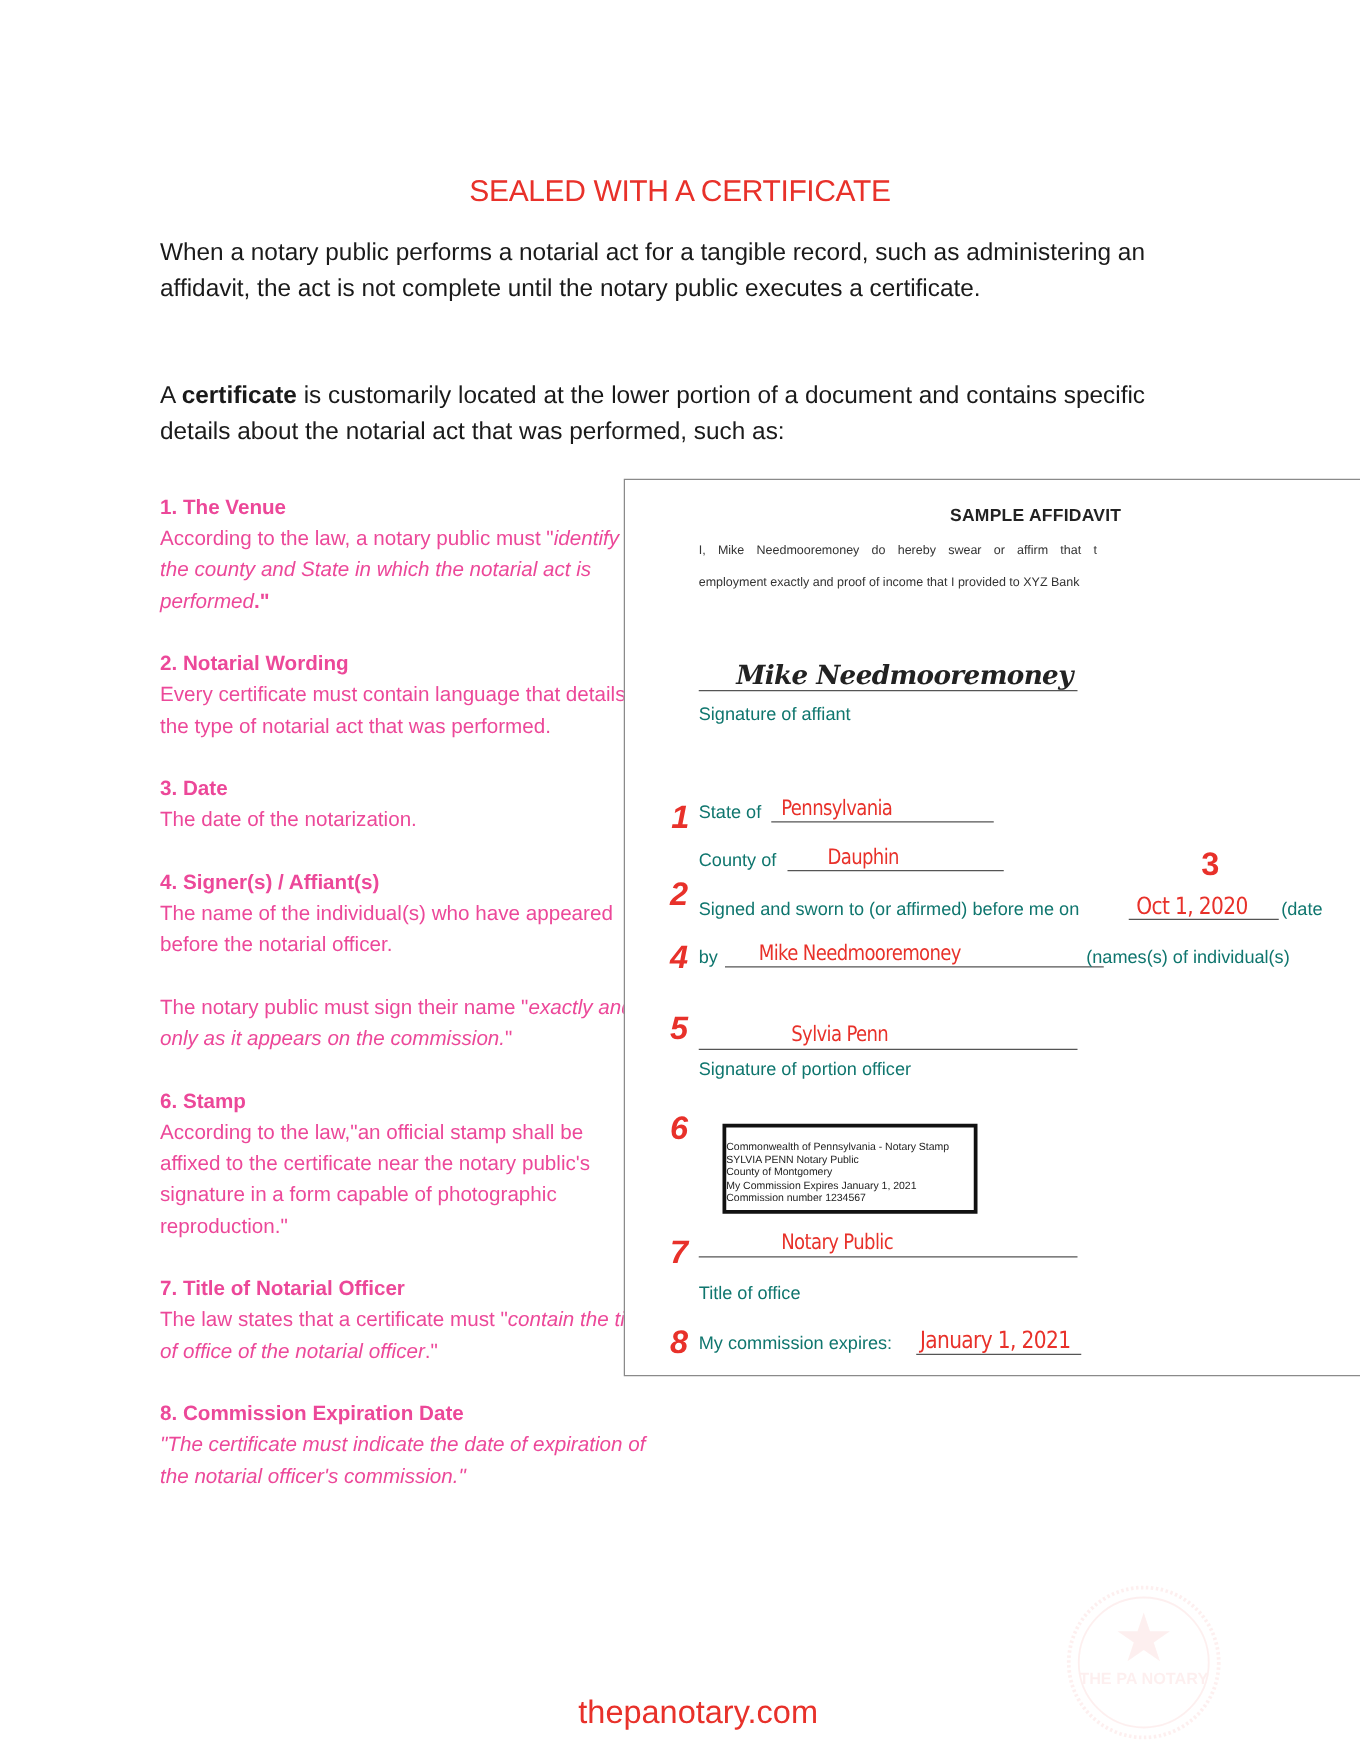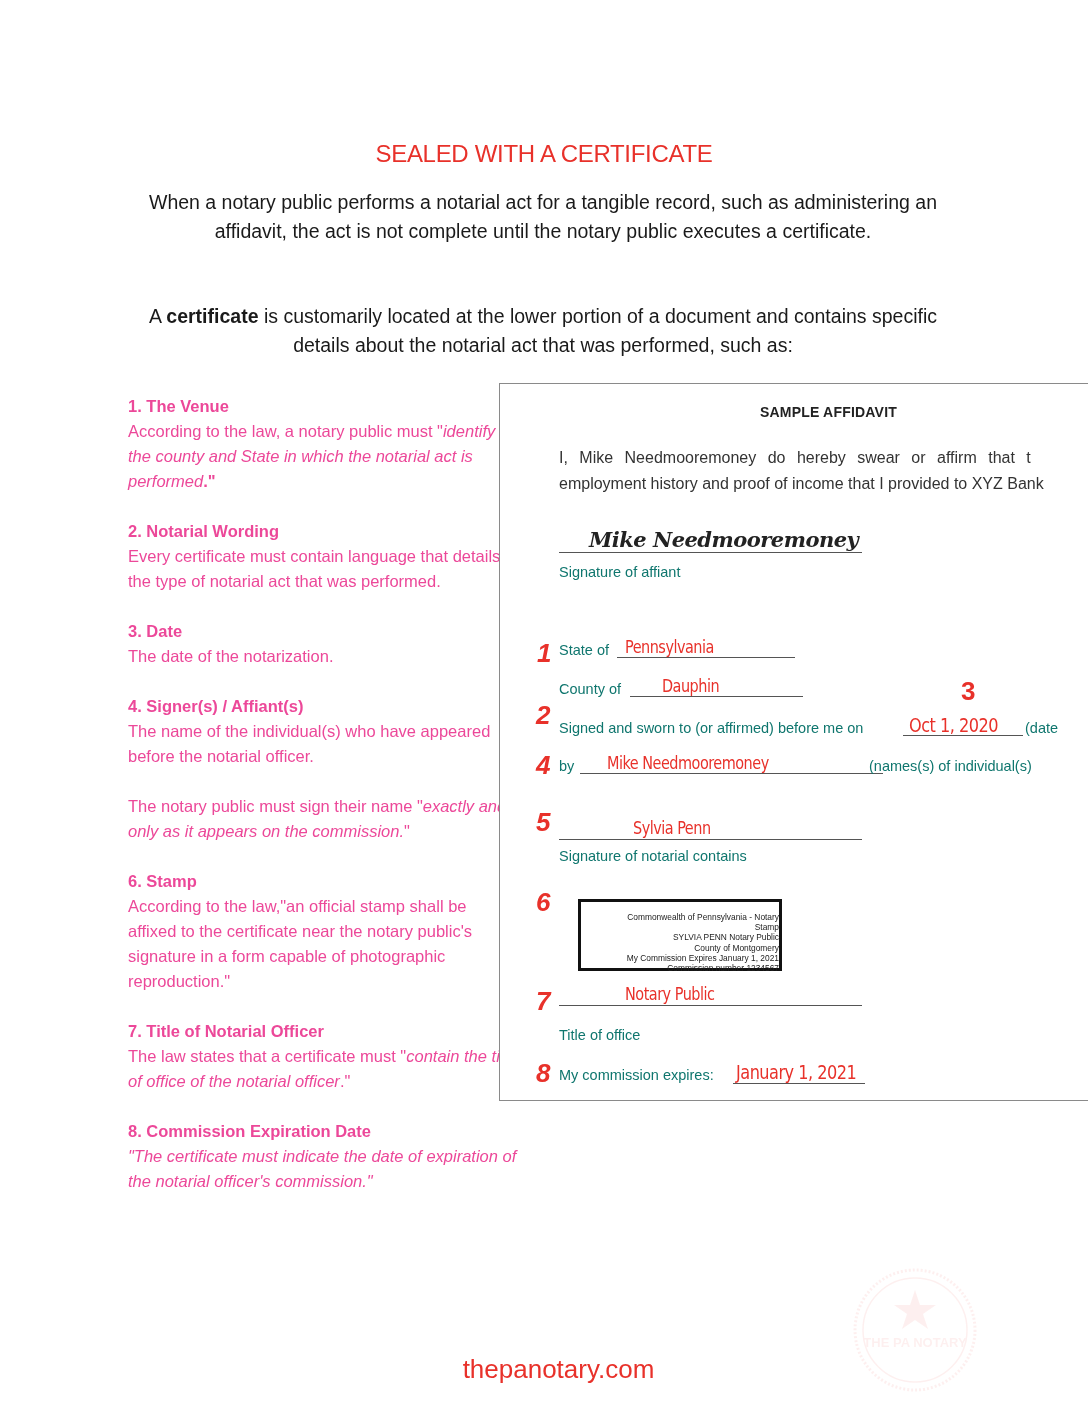--- a/index.html
+++ b/index.html
@@ -6,65 +6,65 @@
     html, body { width: 1088px; height: 1408px; background: #ffffff; overflow: hidden; }
     body { position: relative; font-family: "Liberation Sans", "DejaVu Sans", sans-serif; color: #1a1a1a; }
 
     .title {
       position: absolute; left: 0; width: 1088px; top: 140px;
       text-align: center; color: #e8312a; font-size: 24px; font-weight: normal;
       letter-spacing: -0.3px;
     }
     .intro {
       position: absolute; left: 128px; width: 830px;
-      font-size: 19.5px; line-height: 28.5px; color: #1a1a1a; text-align: center;
+      font-size: 19.5px; line-height: 28.5px; color: #1a1a1a;
     }
     .intro.p1 { top: 188px; }
     .intro.p2 { top: 302px; }
     .intro b { font-weight: bold; }
 
     .items { position: absolute; left: 128px; top: 394px; width: 390px; }
     .item { margin-bottom: 25px; font-size: 16.5px; line-height: 25px; color: #ec4899; }
     .item-head { font-weight: bold; }
     .item-text i { font-style: italic; }
 
     .affidavit {
       position: absolute; left: 499px; top: 383px; width: 600px; height: 718px;
       border: 1.5px solid #8a8a8a; background: #fff; overflow: hidden;
     }
     .aff-inner { position: absolute; left: 0; top: 0; width: 600px; height: 718px; }
     .aff-title {
       position: absolute; left: 0; width: 657px; top: 20px; text-align: center;
       font-size: 14px; font-weight: bold; color: #222; letter-spacing: 0.2px;
     }
     .aff-body {
-      position: absolute; left: 59px; top: 61px; width: 520px;
-      font-size: 16px; line-height: 25.5px; color: #333; text-align: justify; white-space: nowrap;
+      position: absolute; left: 59px; top: 44px; width: 520px;
+      font-size: 10px; line-height: 25.5px; color: #333; text-align: justify; white-space: nowrap;
     }
     .aff-body .l1 { word-spacing: 7px; }
     .sig-line {
       position: absolute; border-bottom: 1.3px solid #555;
     }
     .script {
       font-family: "DejaVu Serif", serif; font-style: italic; font-weight: bold; color: #222;
     }
     .red-hand {
       position: absolute; color: #e8312a; font-family: "DejaVu Sans", sans-serif;
       font-size: 17px; letter-spacing: -0.6px; transform: scaleX(0.85); transform-origin: left bottom;
       white-space: nowrap;
     }
     .form-label { position: absolute; font-size: 14.5px; color: #0f766e; white-space: nowrap; }
     .num {
       position: absolute; color: #e8312a; font-weight: bold; font-style: italic;
       font-size: 26px; font-family: "Liberation Sans", sans-serif;
     }
     .stamp {
       position: absolute; left: 78px; top: 515px; width: 204px; height: 72px;
-      border: 3px solid #111; text-align: right; font-size: 8.4px; line-height: 10.2px;
-      padding-top: 10px; color: #222; font-family: "Liberation Sans", sans-serif; padding-left: 34px;
+      border: 3px solid #111; text-align: left; font-size: 8.4px; line-height: 10.2px;
+      padding-top: 10px; color: #222; font-family: "Liberation Sans", sans-serif;
     }
 
     .footer-link {
       position: absolute; left: 0; width: 1117px; top: 1354px; text-align: center;
       color: #e8312a; font-size: 26px; font-family: "Liberation Sans", sans-serif;
       text-decoration: none;
     }
     .watermark {
       position: absolute; left: 850px; top: 1265px; width: 130px; height: 130px;
       opacity: 0.07;
@@ -110,21 +110,21 @@
     <div class="item-head">8. Commission Expiration Date</div>
     <div class="item-text"><i>"The certificate must indicate the date of expiration of the notarial officer's commission."</i></div>
   </div>
 </div>
 
 <div class="affidavit">
   <div class="aff-inner">
     <div class="aff-title">SAMPLE AFFIDAVIT</div>
     <div class="aff-body">
       <div class="l1">I, Mike Needmooremoney do hereby swear or affirm that t</div>
-      <div>employment history and proof of income that I provided to XYZ Bank</div>
+      <div>employment exactly and proof of income that I provided to XYZ Bank</div>
     </div>
 
     <div class="sig-line" style="left:59px; top:145px; width:303px; height:24px;">
       <span class="script" style="position:absolute; left:30px; top:-2px; font-size:21px; letter-spacing:-0.5px;">Mike Needmooremoney</span>
     </div>
     <div class="form-label" style="left:59px; top:180px;">Signature of affiant</div>
 
     <div class="num" style="left:37px; top:254px;">1</div>
     <div class="form-label" style="left:59px; top:258px;">State of</div>
     <div class="sig-line" style="left:117px; top:254px; width:178px; height:20px;">
@@ -149,21 +149,21 @@
     <div class="form-label" style="left:59px; top:374px;">by</div>
     <div class="sig-line" style="left:80px; top:370px; width:303px; height:20px;">
       <span class="red-hand" style="left:27px; top:-1px;">Mike Needmooremoney</span>
     </div>
     <div class="form-label" style="left:369px; top:374px;">(names(s) of individual(s)</div>
 
     <div class="num" style="left:36px; top:423px;">5</div>
     <div class="sig-line" style="left:59px; top:434px; width:303px; height:22px;">
       <span class="red-hand" style="left:74px; top:0px;">Sylvia Penn</span>
     </div>
-    <div class="form-label" style="left:59px; top:464px;">Signature of notarial contains</div>
+    <div class="form-label" style="left:59px; top:464px;">Signature of portion officer</div>
 
     <div class="num" style="left:36px; top:503px;">6</div>
     <div class="stamp">
       <div>Commonwealth of Pennsylvania - Notary Stamp</div>
       <div>SYLVIA PENN Notary Public</div>
       <div>County of Montgomery</div>
       <div>My Commission Expires January 1, 2021</div>
       <div>Commission number 1234567</div>
     </div>
 

